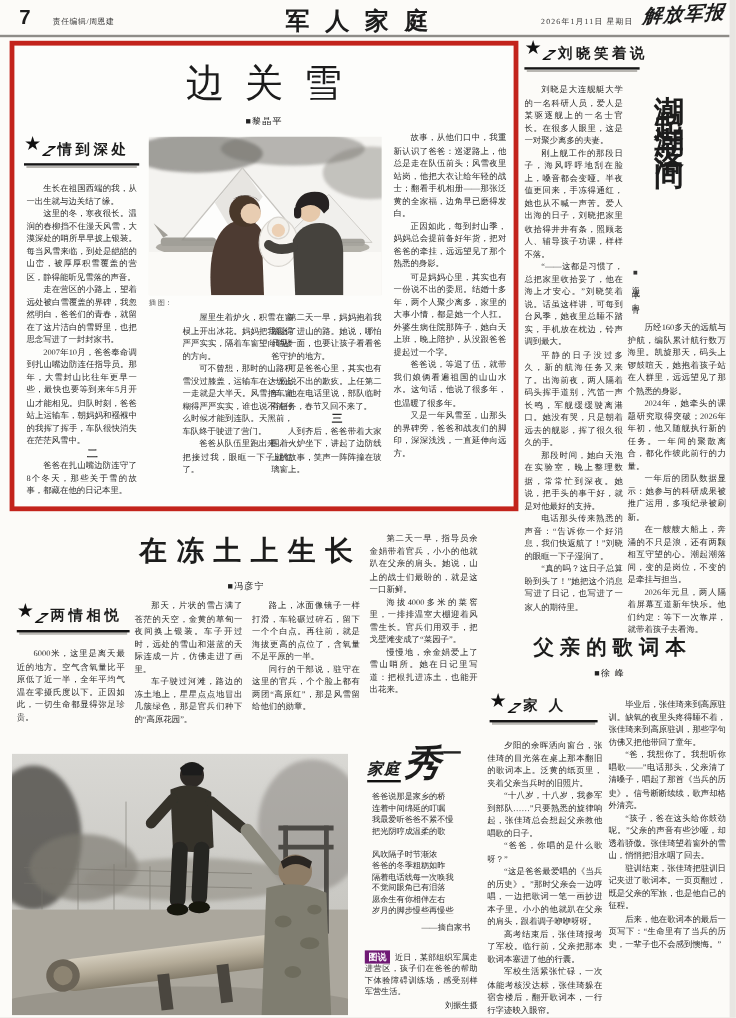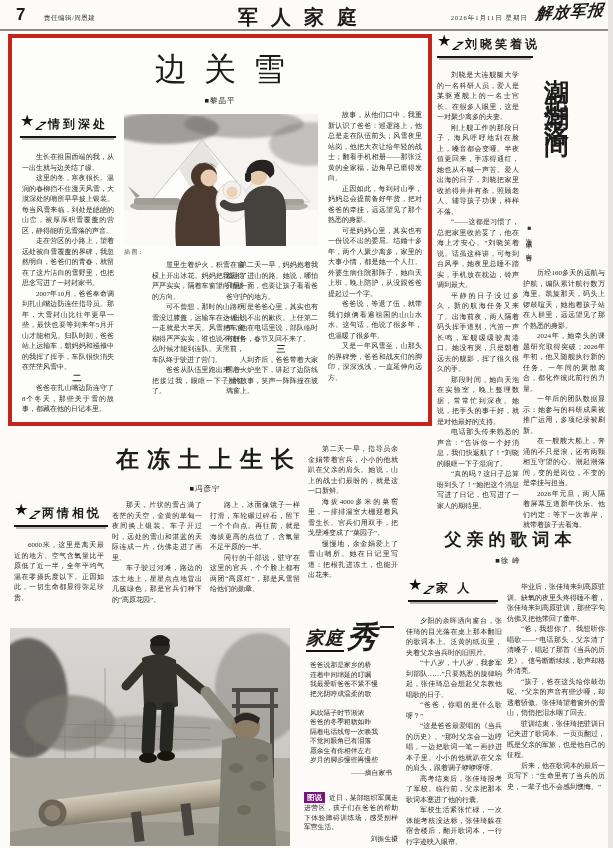--- a/index.html
+++ b/index.html
@@ -38,21 +38,21 @@
   #ztitle{left:10px;top:444px;width:390px;text-align:center;font-size:23px;font-weight:bold;letter-spacing:8px;text-indent:8px;}
   #zbyline{left:10px;top:484px;width:390px;}
   
   #vtitle{left:540px;top:60px;writing-mode:vertical-rl;font-size:25px;font-weight:bold;letter-spacing:13px;}
   #vbyline{left:524px;top:224px;writing-mode:vertical-rl;font-size:6.5px;color:#333;letter-spacing:2px;}
   #ltitle{left:410px;top:528px;width:196px;text-align:center;font-size:17px;font-weight:bold;letter-spacing:5px;text-indent:5px;}
   #lbyline{left:410px;top:556px;width:196px;}
   
   #fshow{left:300px;top:614px;width:98px;}
   #fslogo{display:flex;align-items:flex-end;gap:3px;height:38px;margin-left:6px;}
-  #fslogo .jt{font-weight:bold;font-size:18px;font-style:italic;border-bottom:2px solid #111;
+  #fslogo .jt{font-weight:bold;font-size:13px;font-style:italic;border-bottom:2px solid #111;
               font-family:"Liberation Sans",sans-serif;letter-spacing:1px;}
   #fslogo .xiu{font-size:30px;font-weight:bold;font-style:italic;line-height:30px;}
   #fslogo .dash{width:14px;height:2px;background:#222;margin-bottom:24px;}
   .poem{font-size:6.8px;line-height:9.5px;color:#2a2a2a;margin:8px 0 0 10px;}
   .poem div{min-height:9.5px;}
   .poemcredit{text-align:right;font-size:6.8px;margin:3px 6px 0 0;color:#2a2a2a;}
   #capblock{margin:14px 0 0 4px;font-size:6.8px;line-height:9.5px;text-align:justify;color:#2a2a2a;}
   #caplabel{display:inline-block;background:#701a75;color:#fff;font-weight:bold;
             padding:1px 3px;margin-right:4px;font-size:7.5px;font-family:"Liberation Sans",sans-serif;}
   .capcredit{text-align:right;margin-top:2px;}

